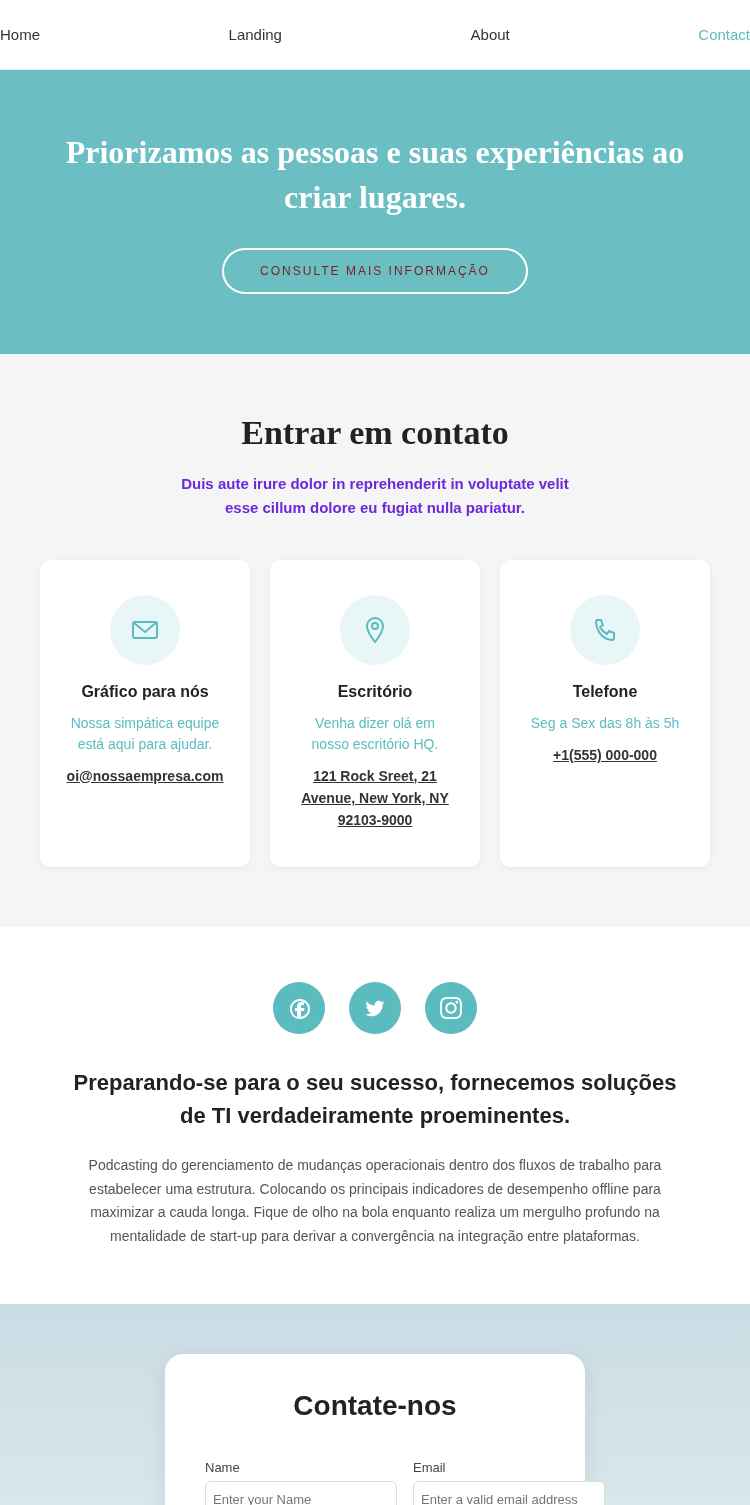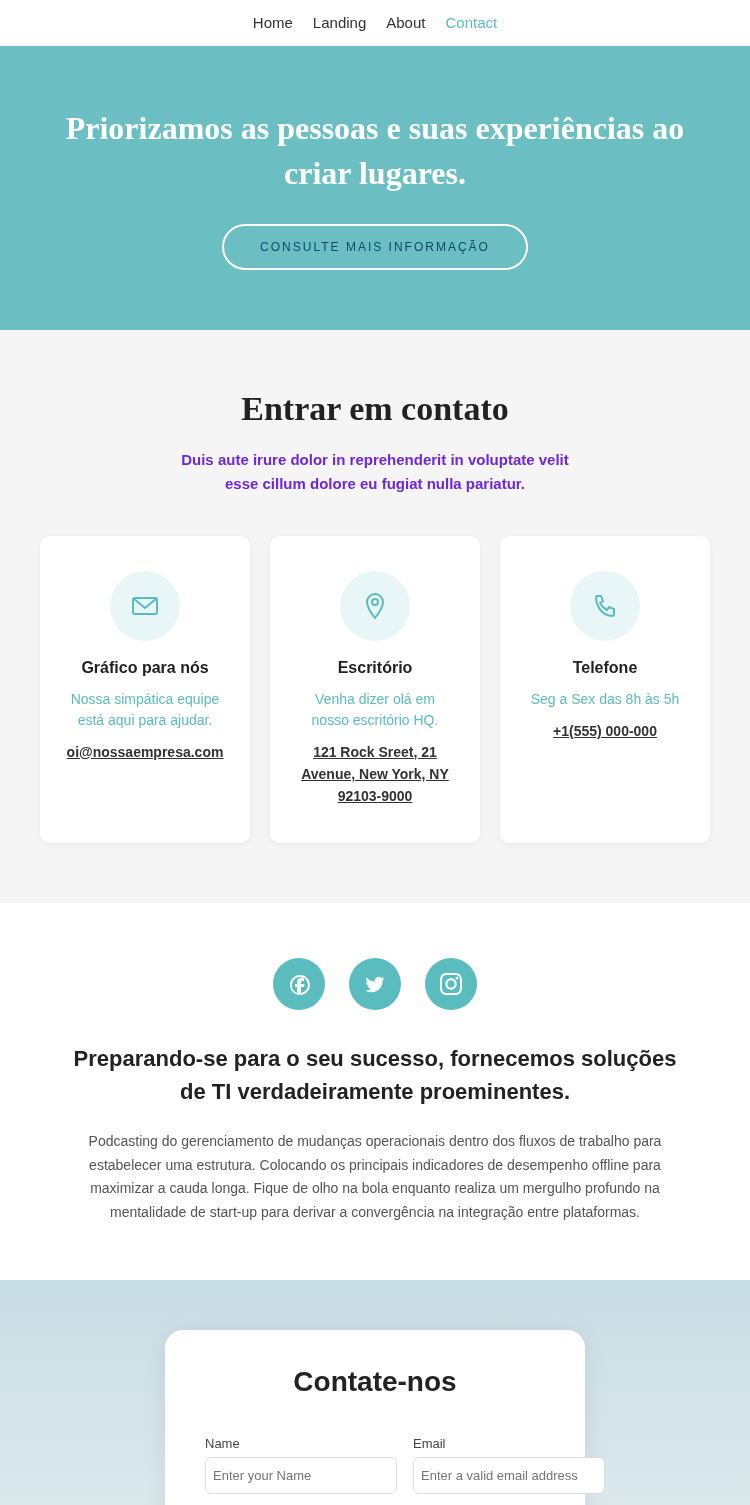--- a/index.html
+++ b/index.html
@@ -1,24 +1,24 @@
 <!DOCTYPE html>
 <html><head>
   <meta charset="utf-8">
   <style>
     * { margin: 0; padding: 0; box-sizing: border-box; }
     body { font-family: 'Georgia', serif; width: 750px; background: #fff; }
 
     
     nav {
       display: flex;
-      justify-content: center;
+      justify-content: space-between;
       align-items: center;
       gap: 20px;
-      padding: 14px 0;
+      padding: 26px 0;
       background: #fff;
       border-bottom: 1px solid #eee;
     }
     nav a {
       text-decoration: none;
       color: #333;
       font-size: 15px;
       font-family: Arial, sans-serif;
     }
     nav a.active { color: #5bbcbf; }
@@ -31,21 +31,21 @@
     }
     .hero h1 {
       color: #fff;
       font-size: 32px;
       line-height: 1.4;
       font-family: Georgia, serif;
       margin-bottom: 28px;
     }
     .hero-btn {
       border: 2px solid #fff;
-      color: #0c4a6e;
+      color: #7f1d1d;
       background: transparent;
       padding: 14px 36px;
       border-radius: 30px;
       font-size: 12px;
       letter-spacing: 2px;
       text-transform: uppercase;
       cursor: pointer;
       font-family: Arial, sans-serif;
     }
 

